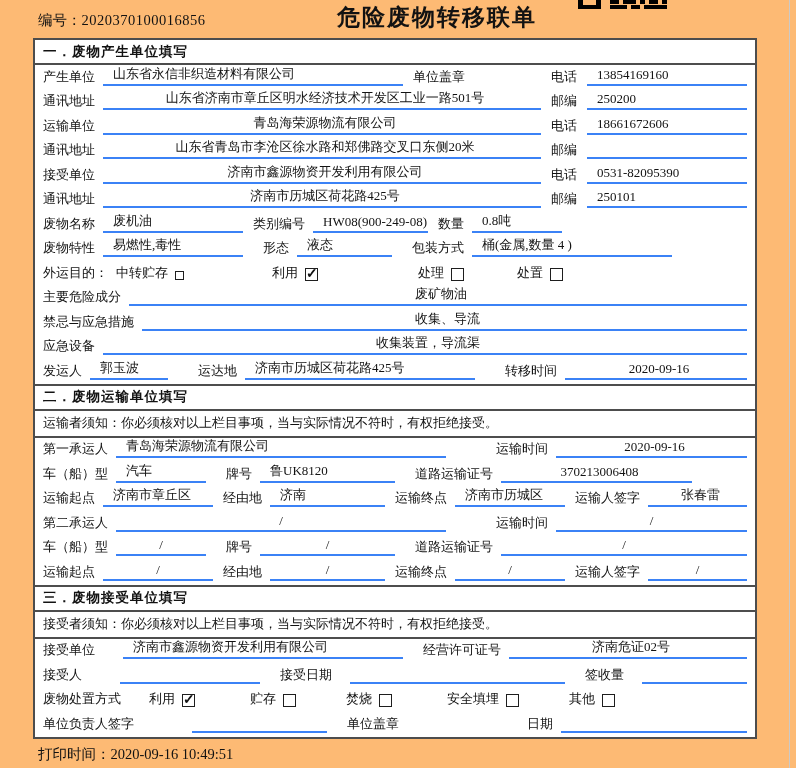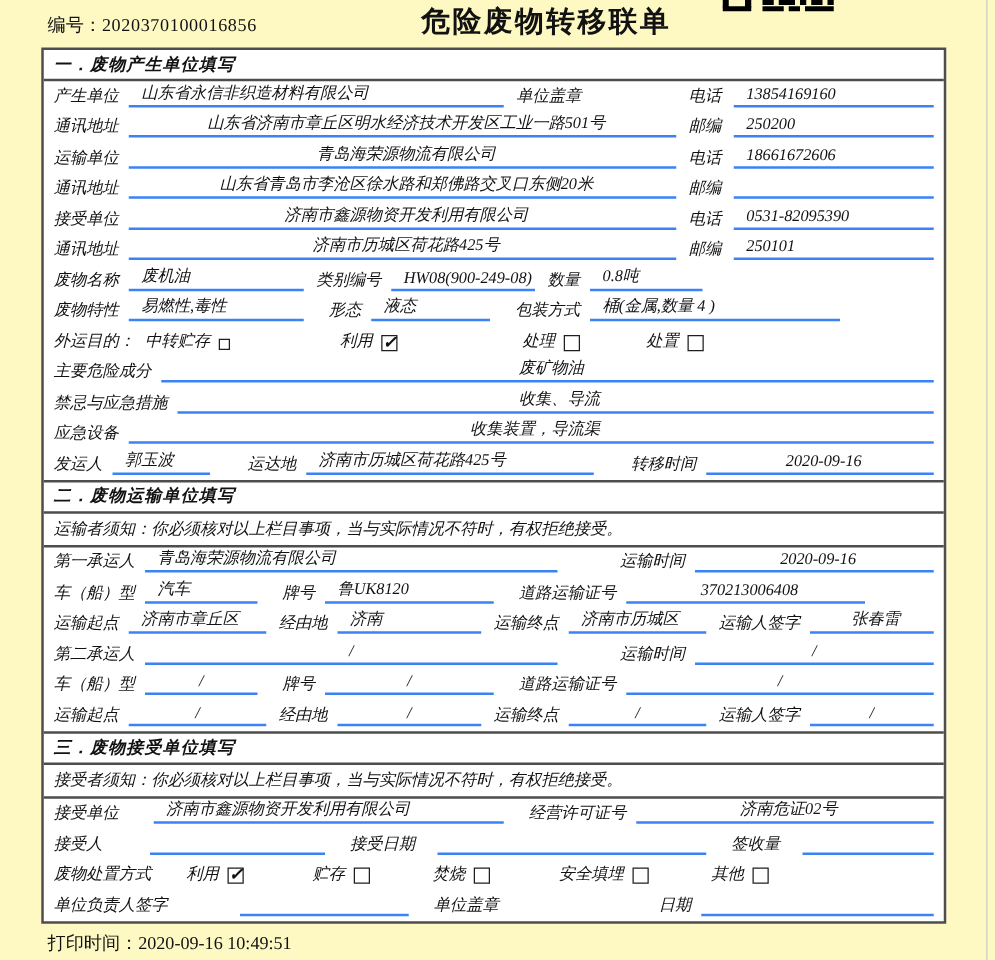--- a/index.html
+++ b/index.html
@@ -2,39 +2,38 @@
 <html><head>
 <meta charset="utf-8">
 <style>
   * { box-sizing: border-box; margin: 0; padding: 0; }
   body {
     width: 796px; height: 768px;
     background: #ffffff;
     font-family: "Liberation Serif", "DejaVu Serif", serif;
     color: #121212;
   }
-  .page { position: relative; width: 796px; height: 768px; background: #fef9c3; overflow: hidden; }
+  .page { position: relative; width: 796px; height: 768px; background: #fdba74; overflow: hidden; }
   .page-edge { position: absolute; top: 0; right: 6px; width: 1px; height: 768px; background: #c9c9c9; }
 
   
   .doc-number { position: absolute; left: 38px; top: 11px; font-size: 14.5px; }
   .doc-number .num { letter-spacing: 0.5px; }
   .main-title {
     position: absolute; left: 437px; top: 2px; transform: translateX(-50%);
     font-size: 23px; font-weight: bold; letter-spacing: 2px; white-space: nowrap;
   }
   .qr-frag { position: absolute; left: 578px; top: 0; }
 
   
   .form-box {
     position: absolute; left: 33px; top: 38px; width: 724px; height: 701px;
     border: 2px solid #4d4d4d;
     display: flex; flex-direction: column;
     background: #fff;
-    font-style: italic;
   }
   .sec-h {
     flex: none; height: 25px;
     display: flex; align-items: center;
     padding: 0 8px;
     font-weight: bold; font-size: 13.5px;
     border-bottom: 2px solid #4d4d4d;
     letter-spacing: 1px;
   }
   .sec-h.mid { border-top: 2px solid #4d4d4d; height: 27px; }

